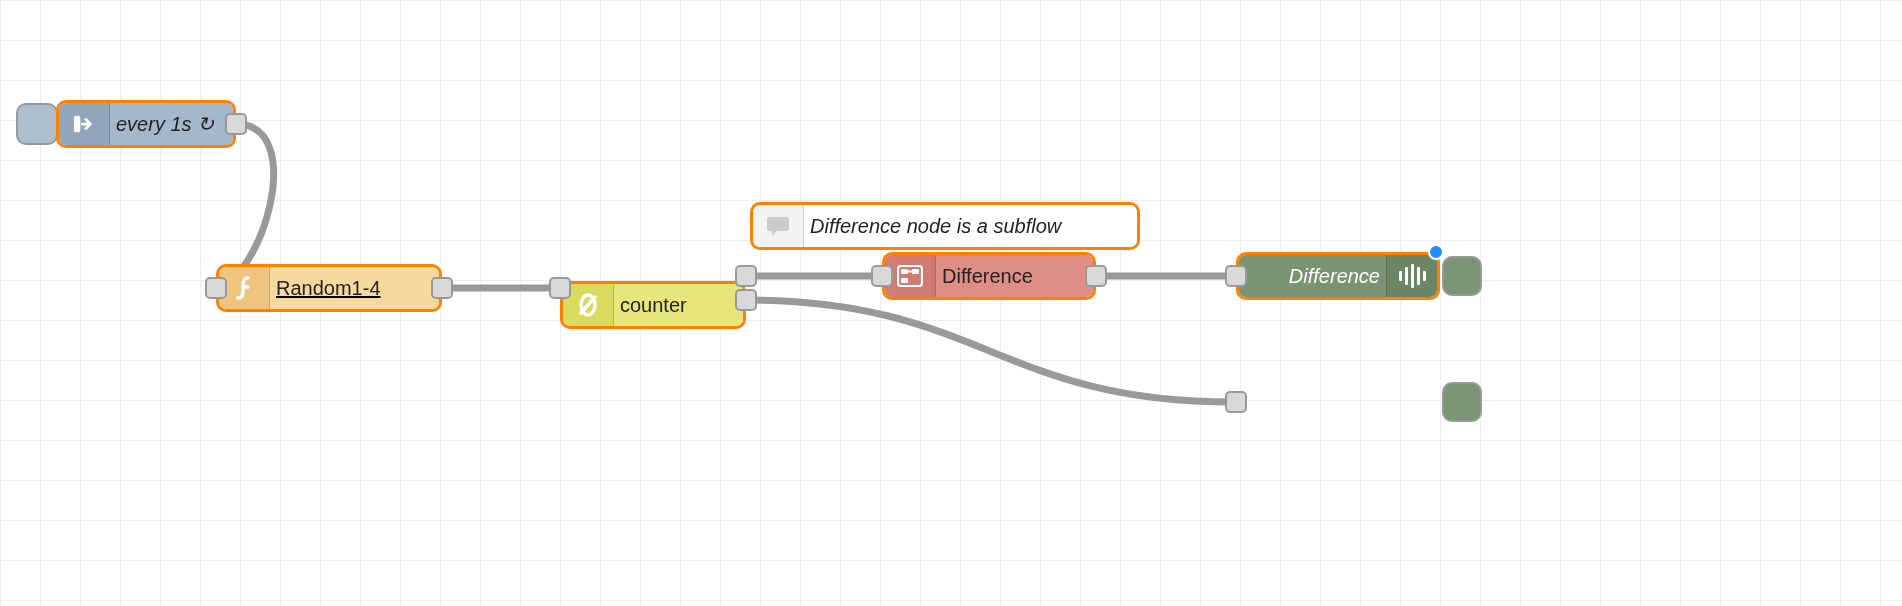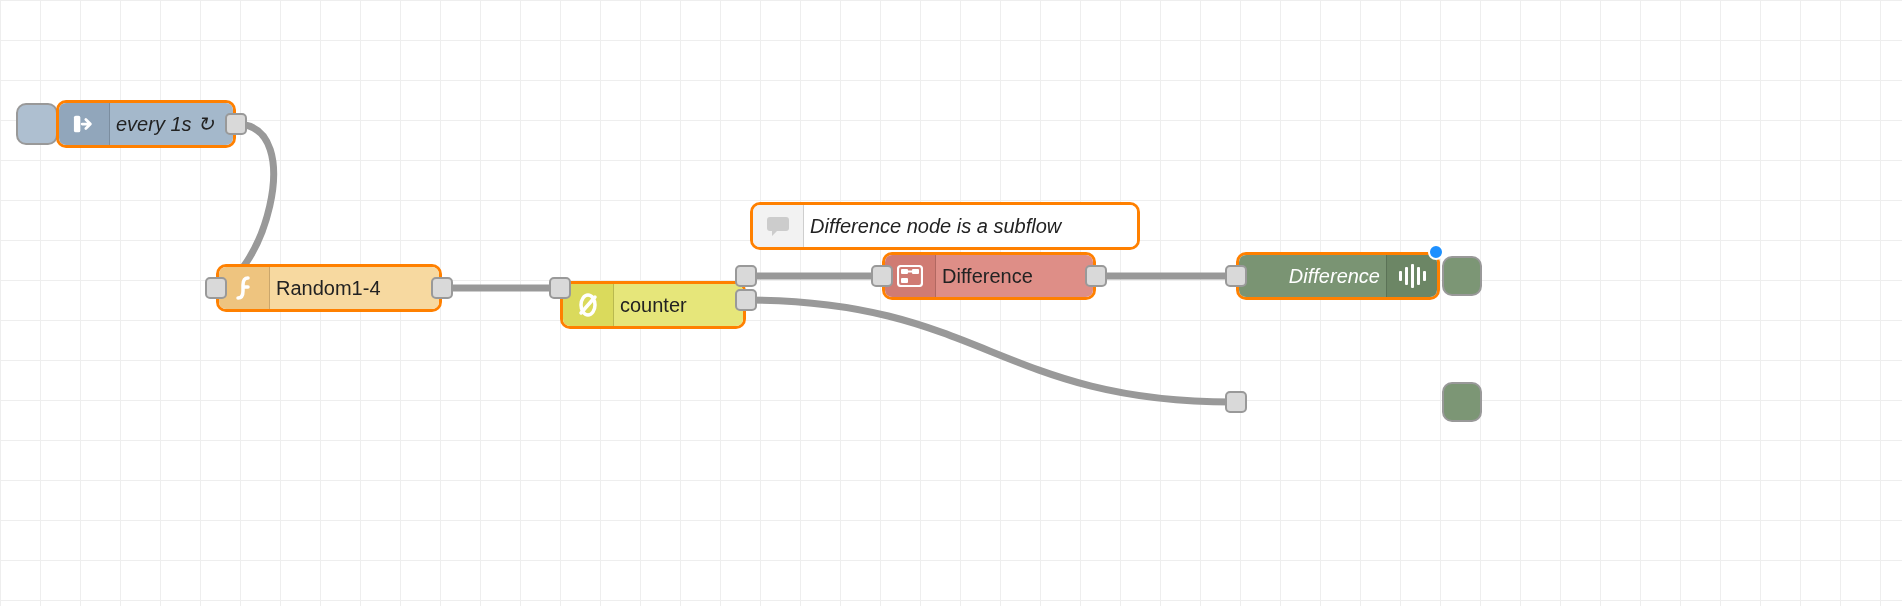--- a/index.html
+++ b/index.html
@@ -155,21 +155,21 @@
     <div class="icon-box inject-icon">
       <svg width="22" height="22" viewBox="0 0 24 24">
         <rect x="1" y="3" width="7" height="18" rx="2" fill="#ffffff"></rect>
         <path d="M10 12 h8 M14 7 l5 5 -5 5" stroke="#ffffff" stroke-width="3" fill="none" stroke-linecap="round" stroke-linejoin="round"></path>
       </svg>
     </div>
     <div class="label italic inject-body" style="align-self:stretch; display:flex; align-items:center; border-radius:0 7px 7px 0;">every 1s ↻</div>
   </div>
   <div class="port" style="left:225px; top:113px;"></div>
 
-  <div class="node" style="left:216px; top:264px; width:226px; height:48px;">
+  <div class="node" style="left:216px; top:264px; width:226px; height:48px;text-decoration:underline;">
     <div class="icon-box function-icon">
       <svg width="22" height="28" viewBox="0 0 20 28">
         <path d="M14 4 q-5 0 -5 7 v2 h5 M9 13 v4 q0 7 -5 7" stroke="#ffffff" stroke-width="3.5" fill="none" stroke-linecap="round"></path>
       </svg>
     </div>
     <div class="label function-body" style="align-self:stretch; display:flex; align-items:center; border-radius:0 7px 7px 0;">Random1-4</div>
   </div>
   <div class="port" style="left:205px; top:277px;"></div>
   <div class="port" style="left:431px; top:277px;"></div>
 

